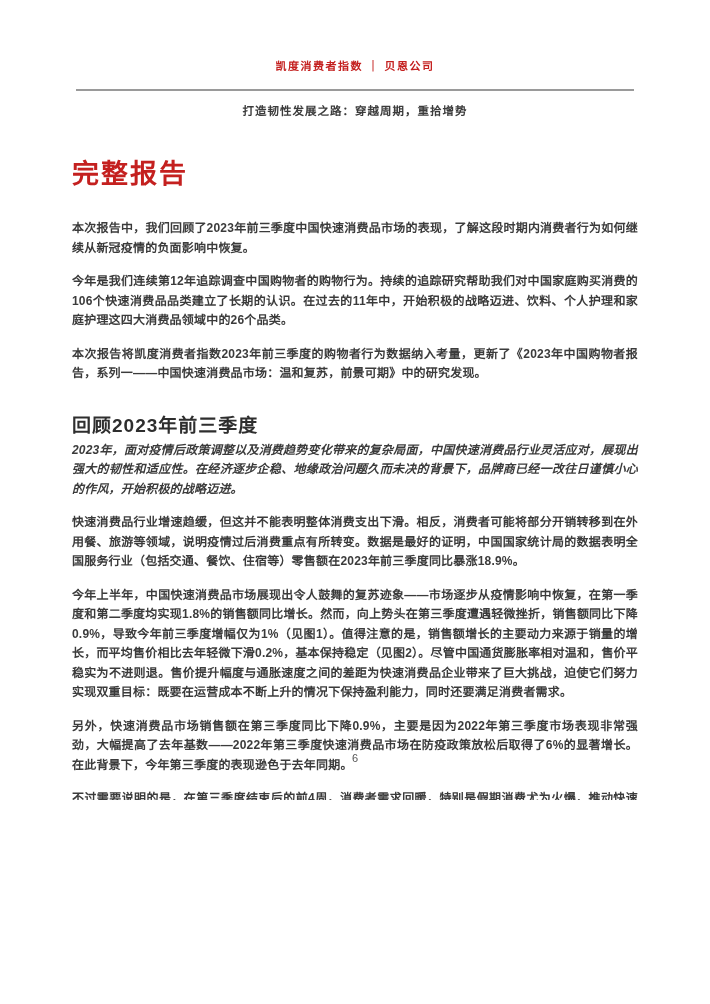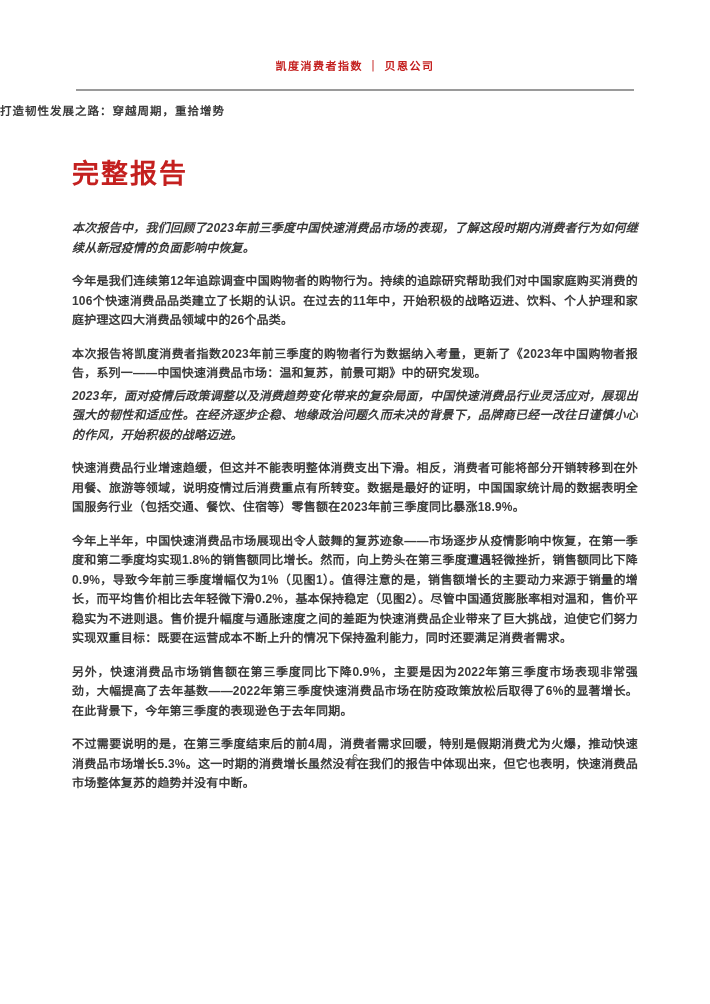--- a/index.html
+++ b/index.html
@@ -29,20 +29,21 @@
     color: #c4201f;
   }
   .header-divider {
     width: 558px;
     margin: 16px auto 0 auto;
     border: none;
     border-top: 2px solid #9a9a9a;
   }
   .report-subtitle {
     margin-top: 11px;
+    text-align: center;
     font-size: 11.5px;
     font-weight: 700;
     letter-spacing: 1px;
     color: #3b3b3b;
   }
   .content {
     margin: 0 72px;
     width: 566px;
   }
   h1.report-title {
@@ -65,21 +66,20 @@
     margin: 14px 0 0 0;
     font-size: 12px;
     line-height: 19.5px;
     font-weight: 600;
     letter-spacing: 0.2px;
     color: #3b3b3b;
     text-align: justify;
   }
   p.body-paragraph.first-after-title {
     margin-top: 31px;
-    font-style: italic;
   }
   p.body-paragraph.first-after-heading {
     margin-top: 3px;
     font-style: italic;
   }
   .page-number {
     position: absolute;
     bottom: 36px;
     left: 0;
     width: 710px;
@@ -103,20 +103,21 @@
   <div class="content">
 
     <h1 class="report-title">完整报告</h1>
 
     <p class="body-paragraph first-after-title">本次报告中，我们回顾了2023年前三季度中国快速消费品市场的表现，了解这段时期内消费者行为如何继续从新冠疫情的负面影响中恢复。</p>
 
     <p class="body-paragraph">今年是我们连续第12年追踪调查中国购物者的购物行为。持续的追踪研究帮助我们对中国家庭购买消费的106个快速消费品品类建立了长期的认识。在过去的11年中，开始积极的战略迈进、饮料、个人护理和家庭护理这四大消费品领域中的26个品类。</p>
 
     <p class="body-paragraph">本次报告将凯度消费者指数2023年前三季度的购物者行为数据纳入考量，更新了《2023年中国购物者报告，系列一——中国快速消费品市场：温和复苏，前景可期》中的研究发现。</p>
 
+    <h2 class="section-heading">回顾2023年前三季度</h2>
 
     <p class="body-paragraph first-after-heading">2023年，面对疫情后政策调整以及消费趋势变化带来的复杂局面，中国快速消费品行业灵活应对，展现出强大的韧性和适应性。在经济逐步企稳、地缘政治问题久而未决的背景下，品牌商已经一改往日谨慎小心的作风，开始积极的战略迈进。</p>
 
     <p class="body-paragraph">快速消费品行业增速趋缓，但这并不能表明整体消费支出下滑。相反，消费者可能将部分开销转移到在外用餐、旅游等领域，说明疫情过后消费重点有所转变。数据是最好的证明，中国国家统计局的数据表明全国服务行业（包括交通、餐饮、住宿等）零售额在2023年前三季度同比暴涨18.9%。</p>
 
     <p class="body-paragraph">今年上半年，中国快速消费品市场展现出令人鼓舞的复苏迹象——市场逐步从疫情影响中恢复，在第一季度和第二季度均实现1.8%的销售额同比增长。然而，向上势头在第三季度遭遇轻微挫折，销售额同比下降0.9%，导致今年前三季度增幅仅为1%（见图1）。值得注意的是，销售额增长的主要动力来源于销量的增长，而平均售价相比去年轻微下滑0.2%，基本保持稳定（见图2）。尽管中国通货膨胀率相对温和，售价平稳实为不进则退。售价提升幅度与通胀速度之间的差距为快速消费品企业带来了巨大挑战，迫使它们努力实现双重目标：既要在运营成本不断上升的情况下保持盈利能力，同时还要满足消费者需求。</p>
 
     <p class="body-paragraph">另外，快速消费品市场销售额在第三季度同比下降0.9%，主要是因为2022年第三季度市场表现非常强劲，大幅提高了去年基数——2022年第三季度快速消费品市场在防疫政策放松后取得了6%的显著增长。在此背景下，今年第三季度的表现逊色于去年同期。</p>
 
     <p class="body-paragraph">不过需要说明的是，在第三季度结束后的前4周，消费者需求回暖，特别是假期消费尤为火爆，推动快速消费品市场增长5.3%。这一时期的消费增长虽然没有在我们的报告中体现出来，但它也表明，快速消费品市场整体复苏的趋势并没有中断。</p>

